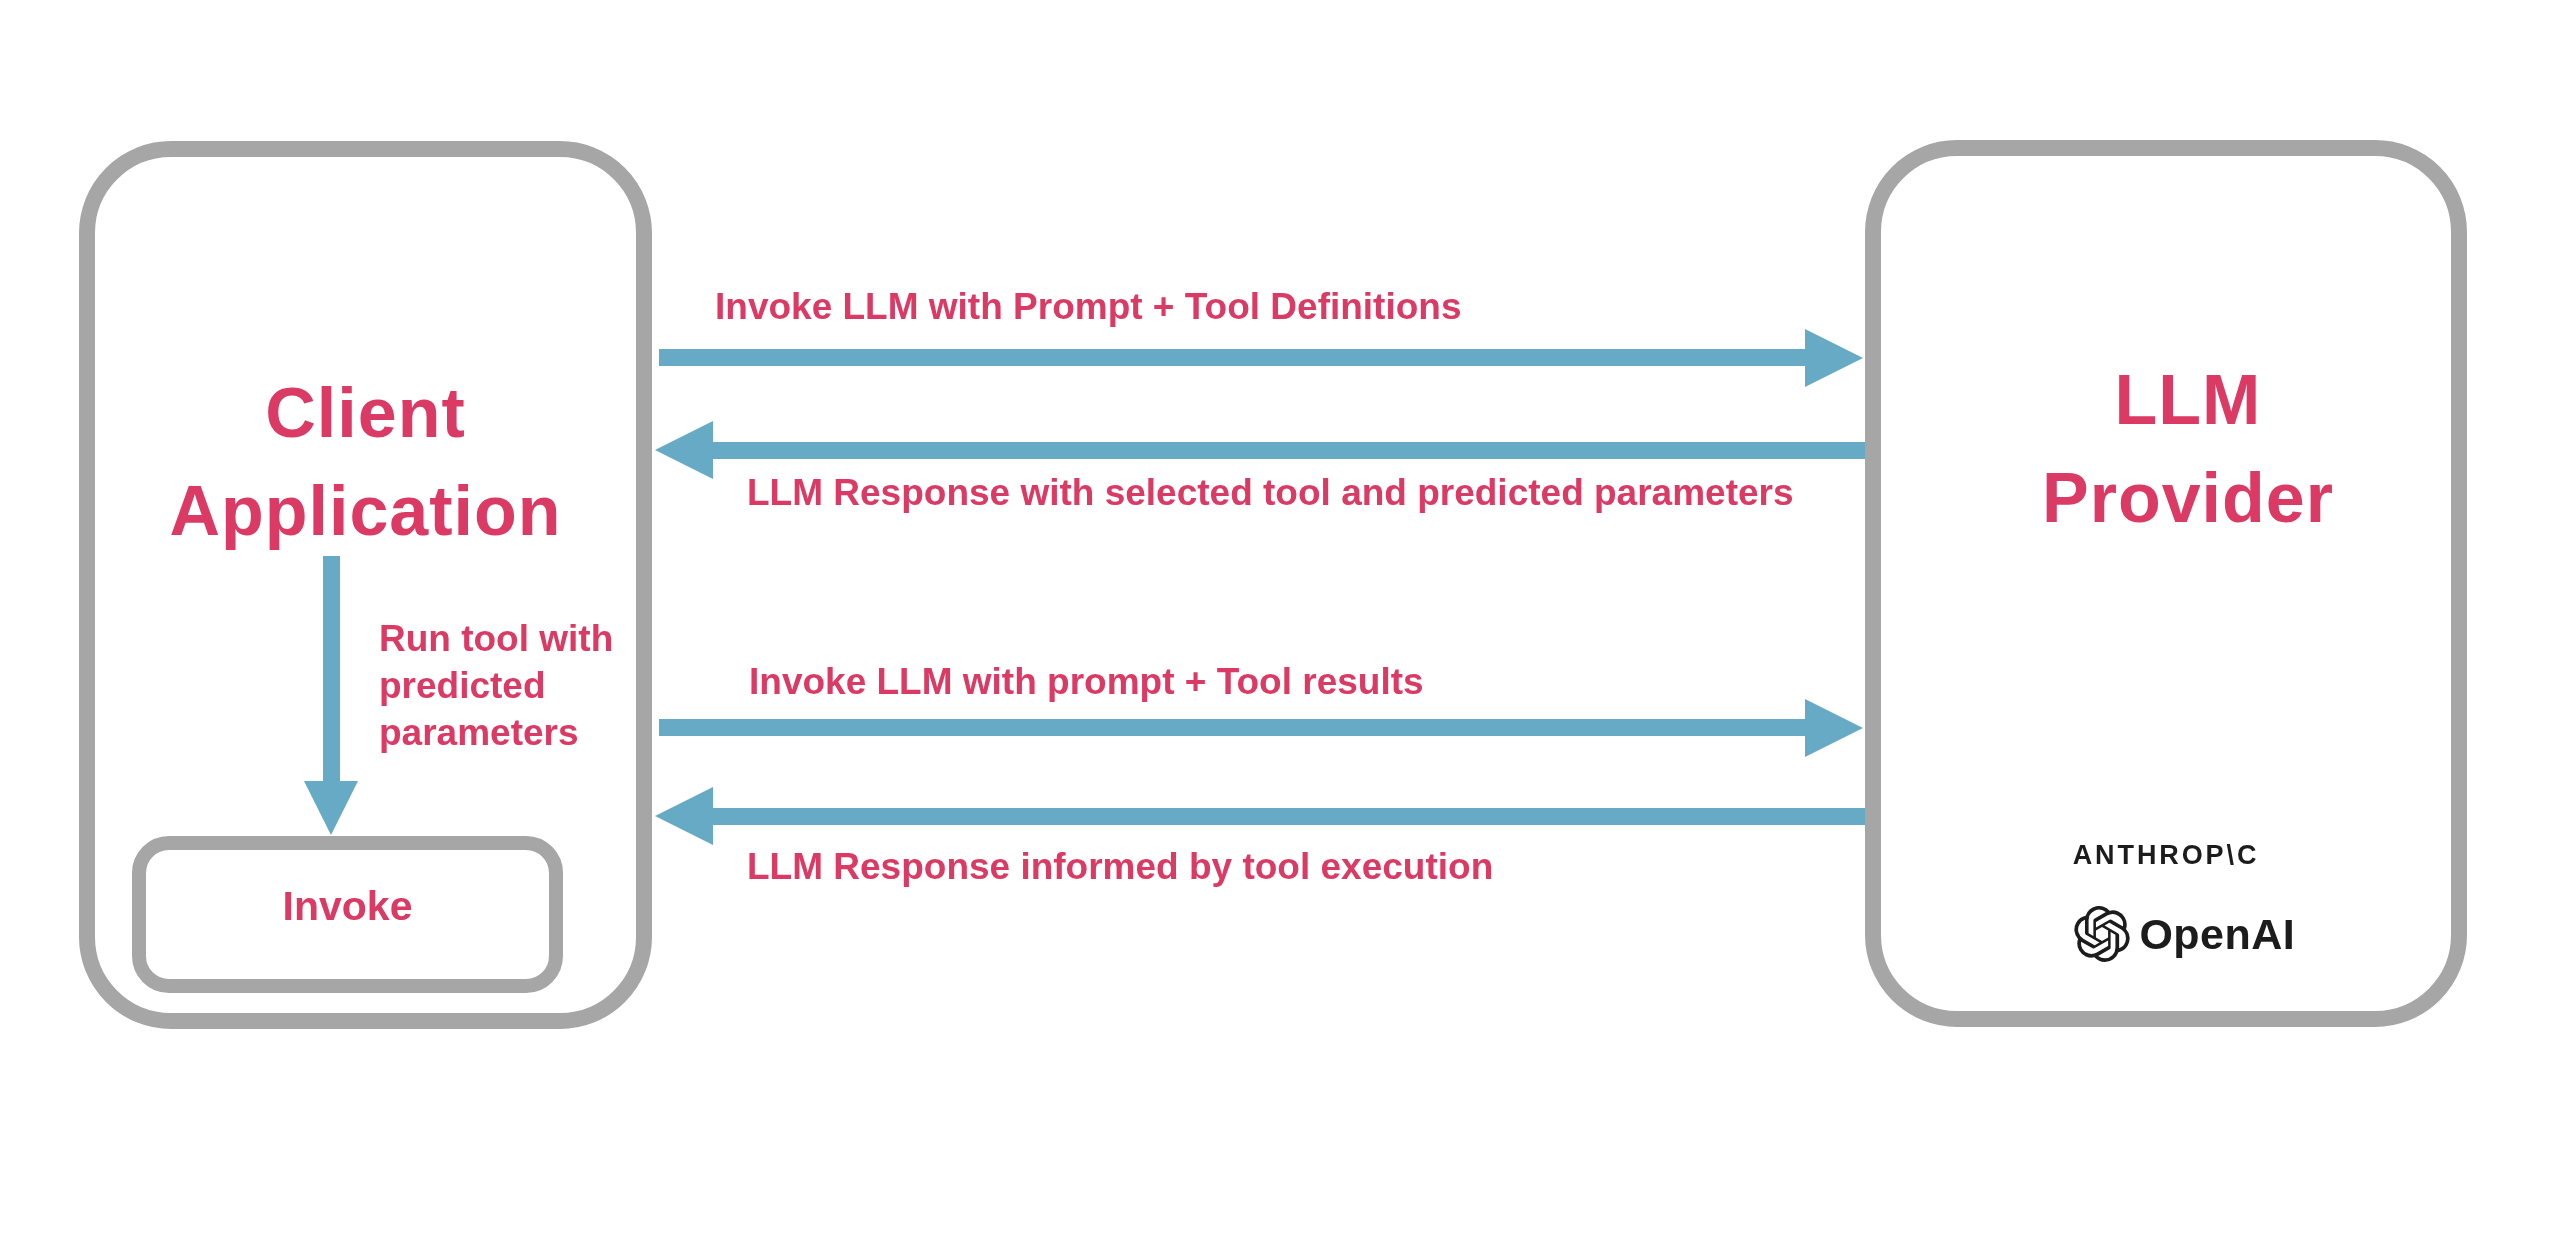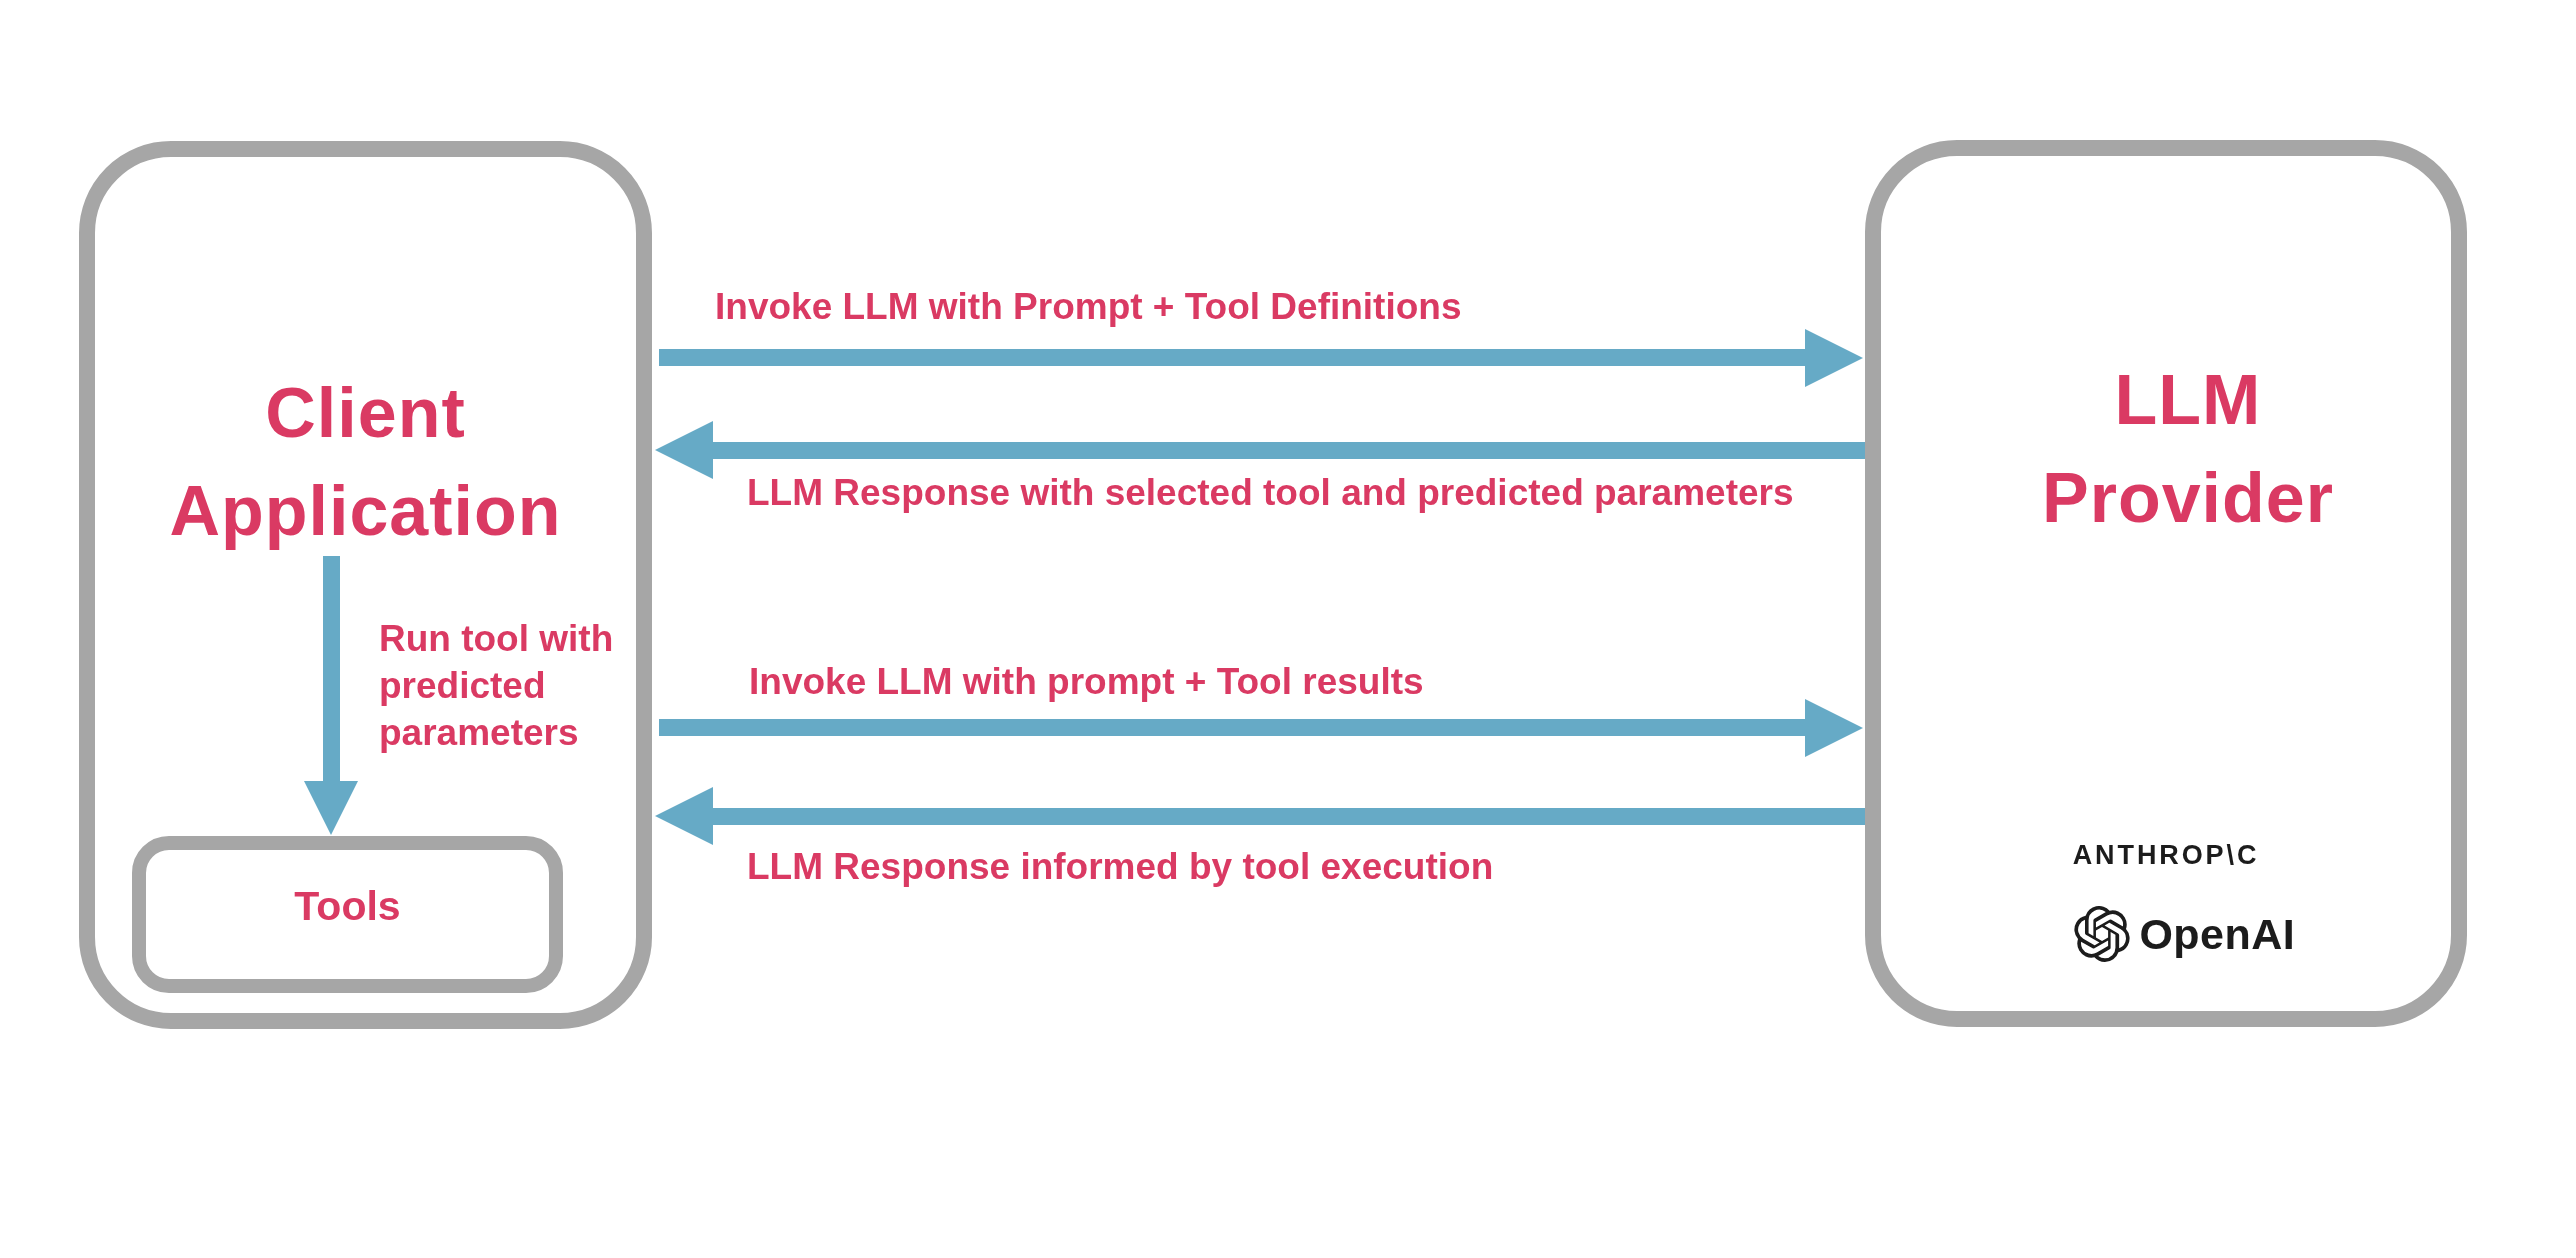--- a/index.html
+++ b/index.html
@@ -96,21 +96,21 @@
   <div class="box-title client-title">
     <div>Client</div>
     <div>Application</div>
   </div>
 
   <div class="shaft" style="left:323px;top:556px;width:17.4px;height:225px;"></div>
   <div class="head-down" style="left:304px;top:781px;"></div>
   <div class="run-tool-label">Run tool with predicted parameters</div>
 
   <div class="tools-box"></div>
-  <div class="tools-label">Tools</div>
+  <div class="tools-label">Invoke</div>
 
   <div class="big-box provider-box"></div>
   <div class="box-title provider-title">
     <div>LLM</div>
     <div>Provider</div>
   </div>
 
   <div class="flow-label" style="left:715px;top:286px;">Invoke LLM with Prompt + Tool Definitions</div>
   <div class="shaft" style="left:659px;top:349px;width:1146px;height:17.4px;"></div>
   <div class="head-right" style="left:1805px;top:329px;"></div>

